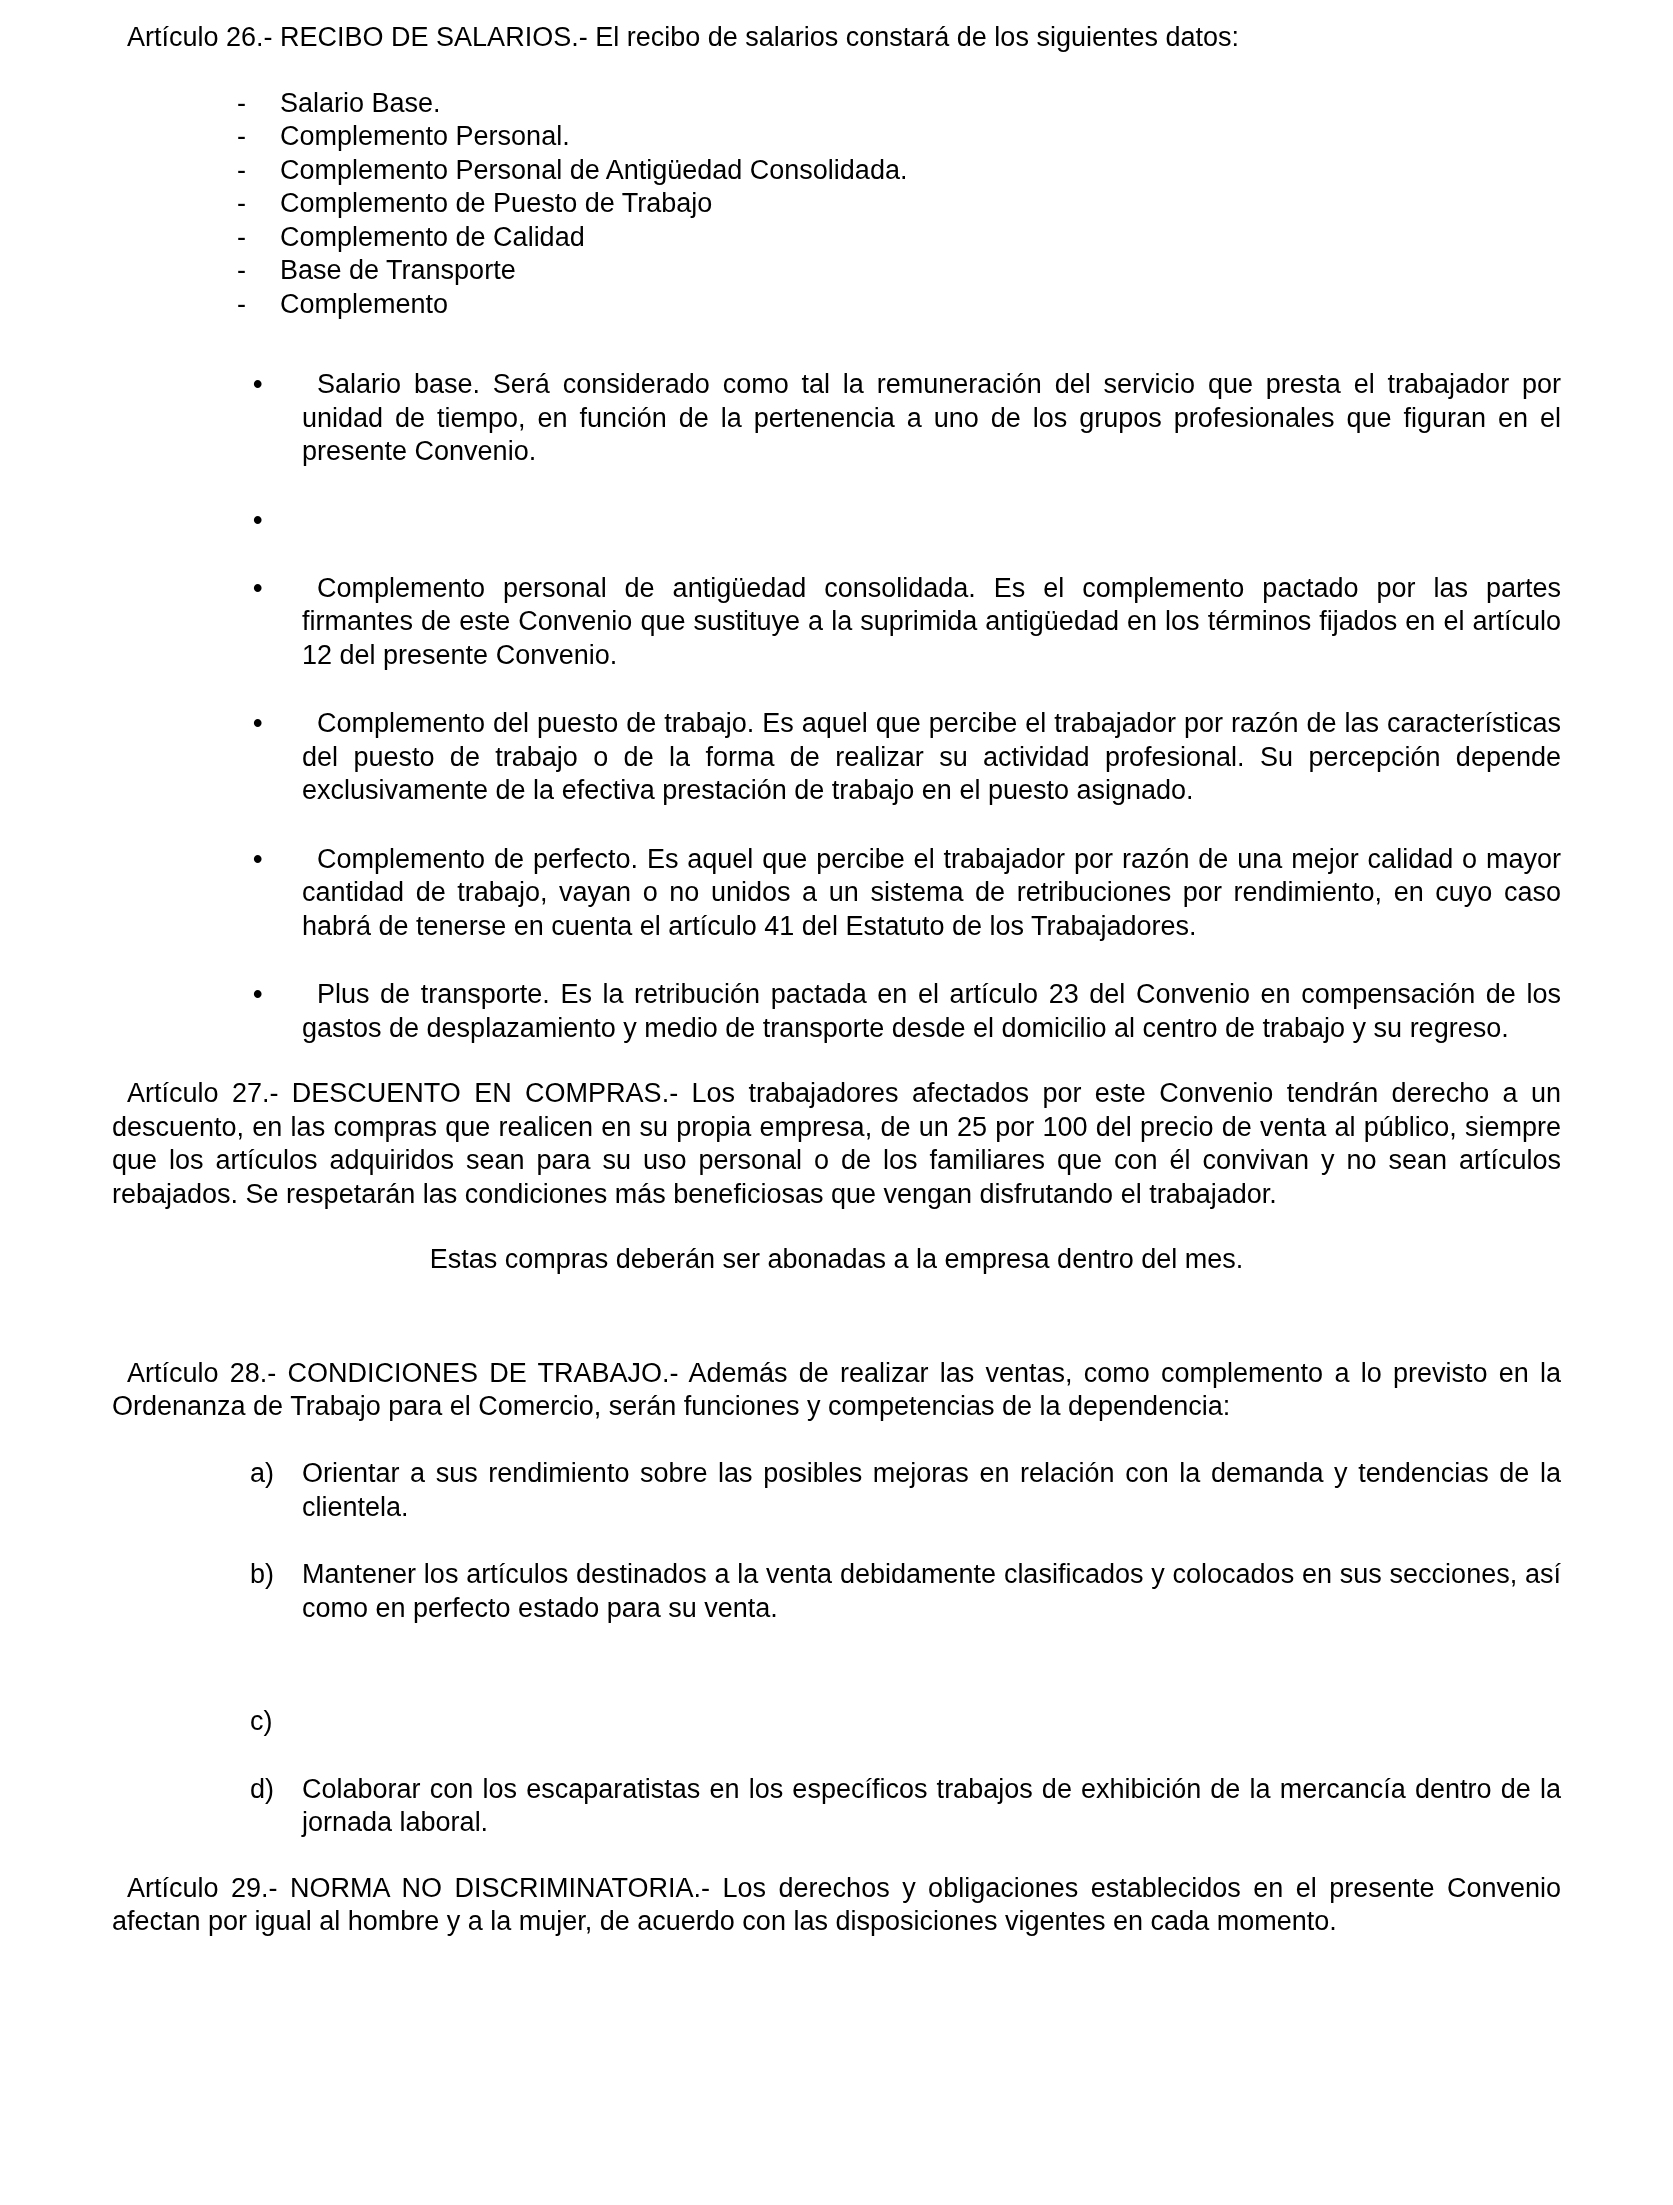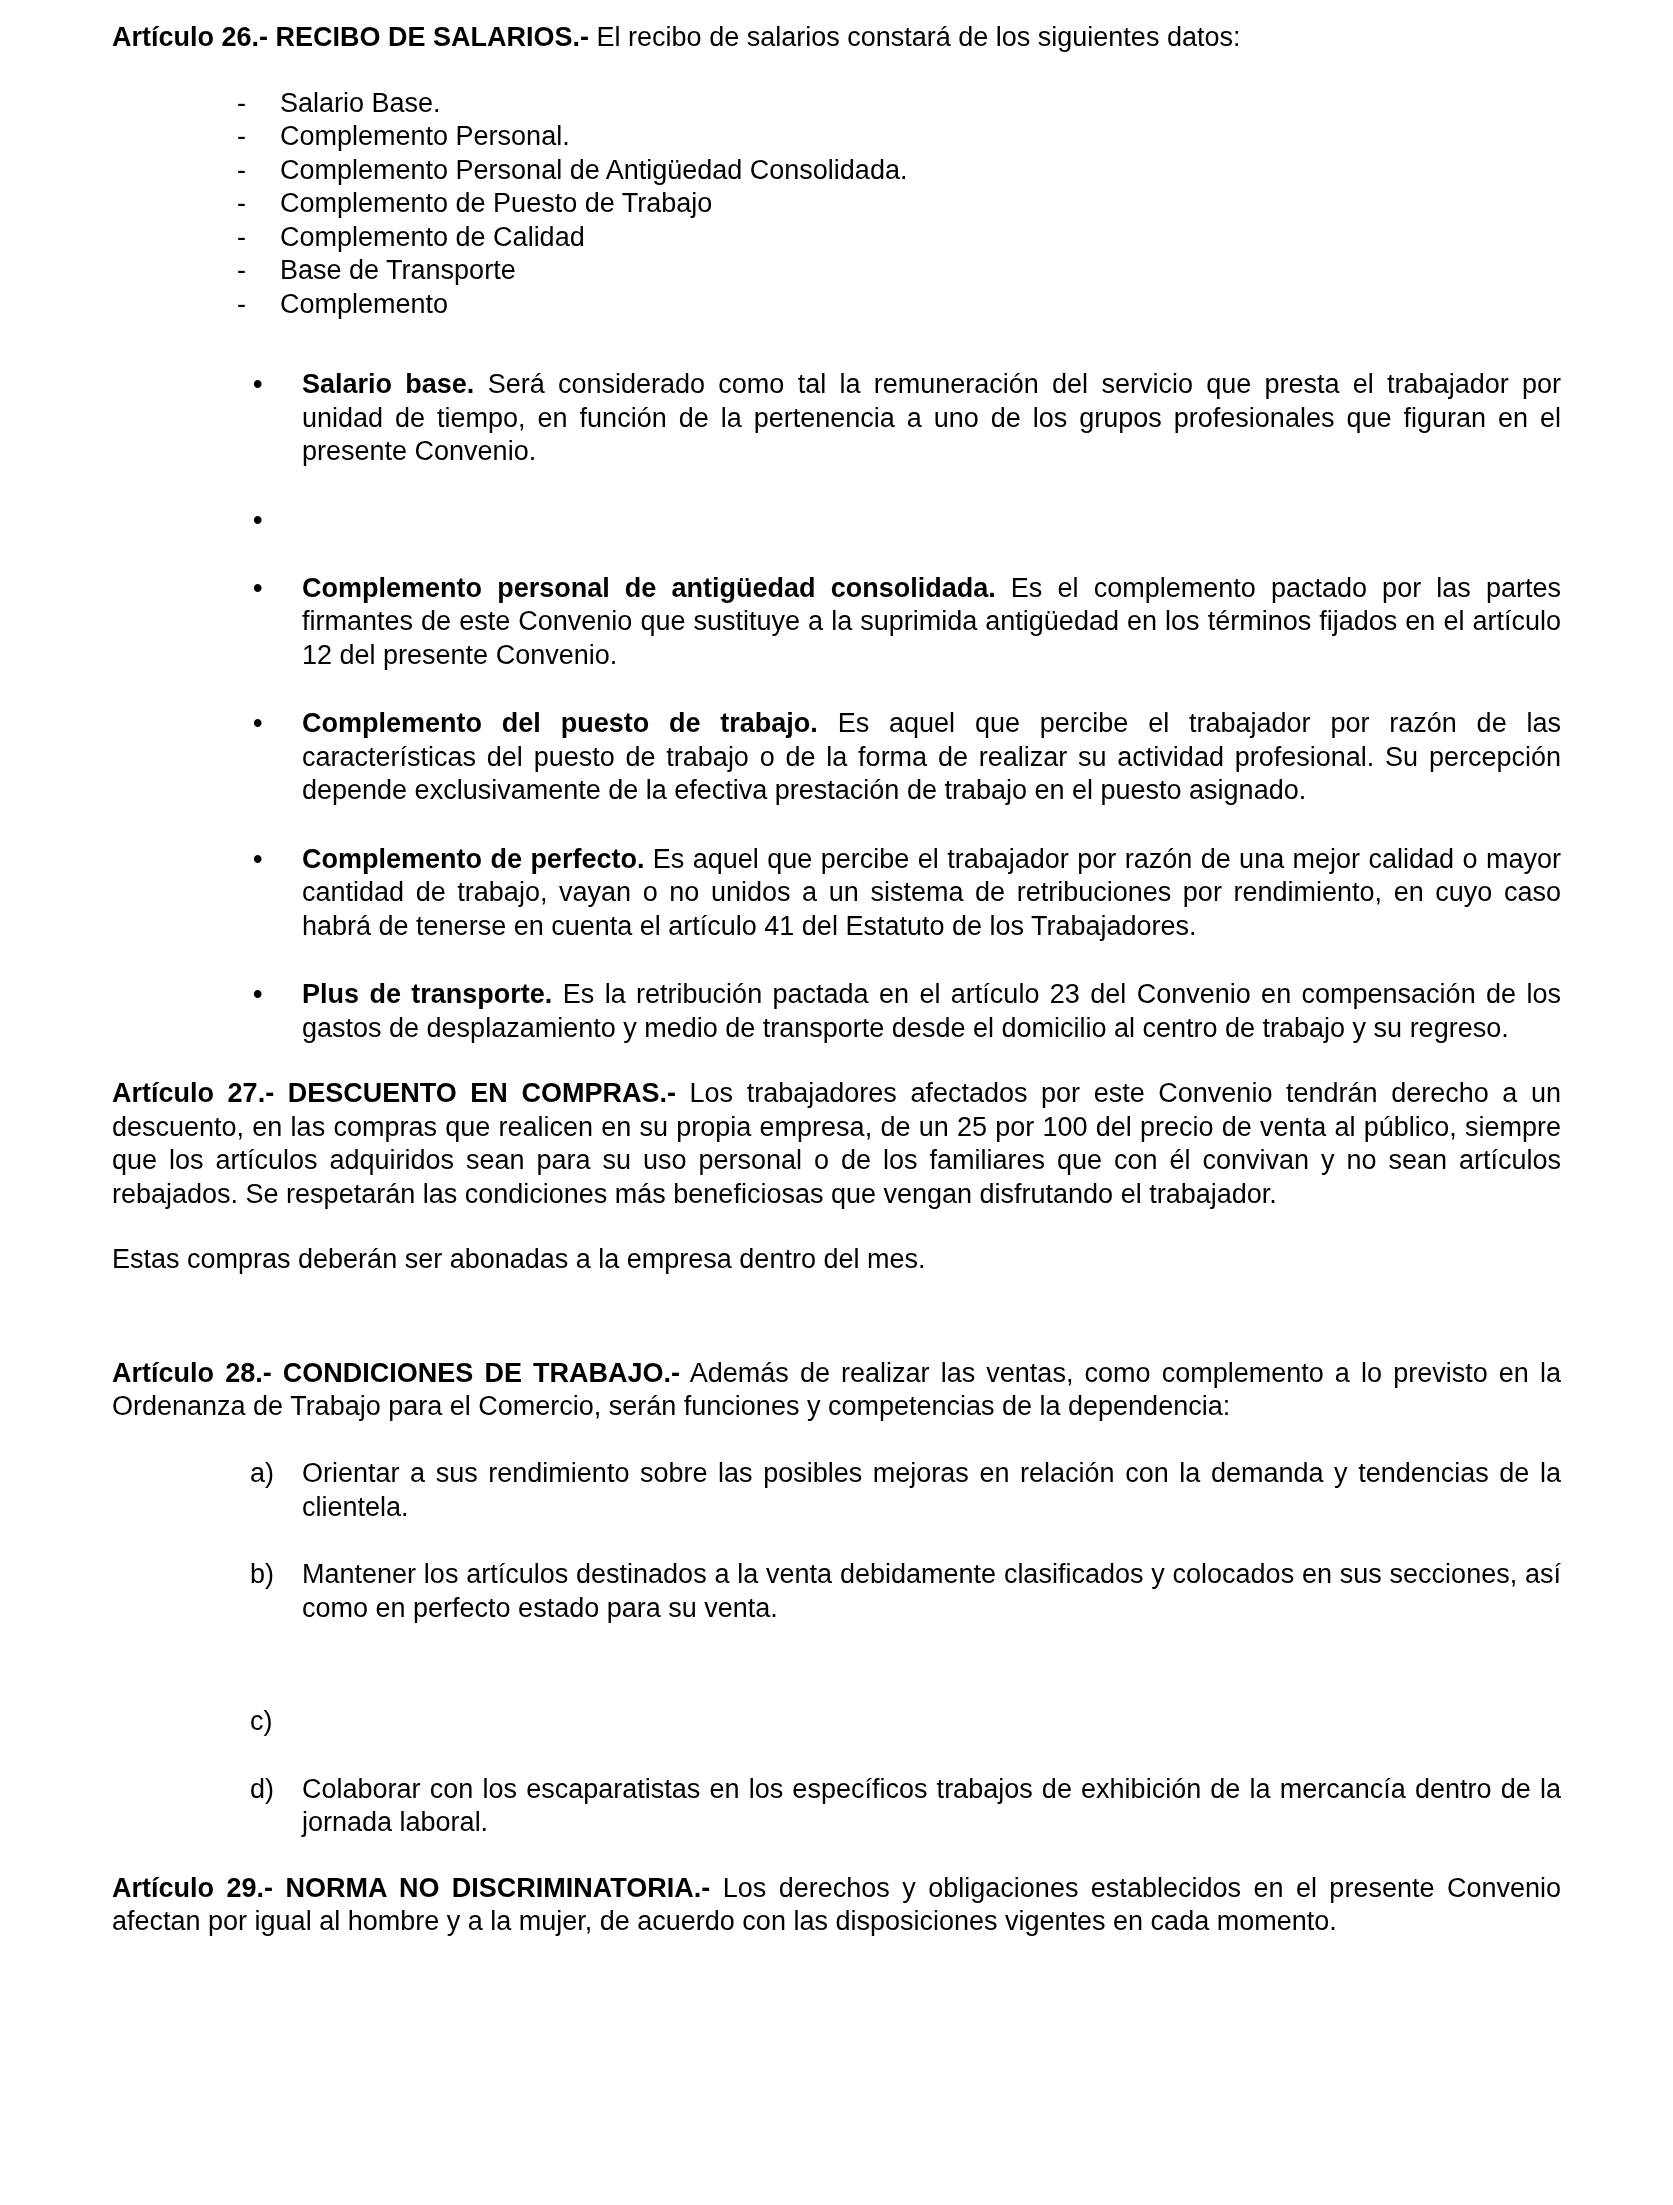--- a/index.html
+++ b/index.html
@@ -7,24 +7,24 @@
   body {
     width:1673px;
     min-height:2205px;
     margin:0 auto;
     font-family:"Liberation Sans","DejaVu Sans",sans-serif;
     font-size:27px;
     line-height:1.24;
     color:#000000;
     padding:21.4px 112px 46px 112px;
   }
-  strong { font-weight:bold; }
+  strong { font-weight:normal;margin-left:15px; }
   .para { text-align:justify; margin-top:32px; }
   .para.first { margin-top:0; }
-  .plain { text-align:left; }
+  .plain { text-align:center; }
 
   .dash-list { margin-top:32px; }
   .dash-item { display:flex; padding-left:125px; }
   .dash-item .marker { flex:none; width:43px; }
   .dash-item .body { flex:1; }
 
   .bullet-item { display:flex; padding-left:141px; margin-top:35px; }
   .bullet-item.first-bullet { margin-top:47px; }
   .bullet-item .marker { flex:none; width:49px; font-weight:bold; }
   .bullet-item .body { flex:1; text-align:justify; }

